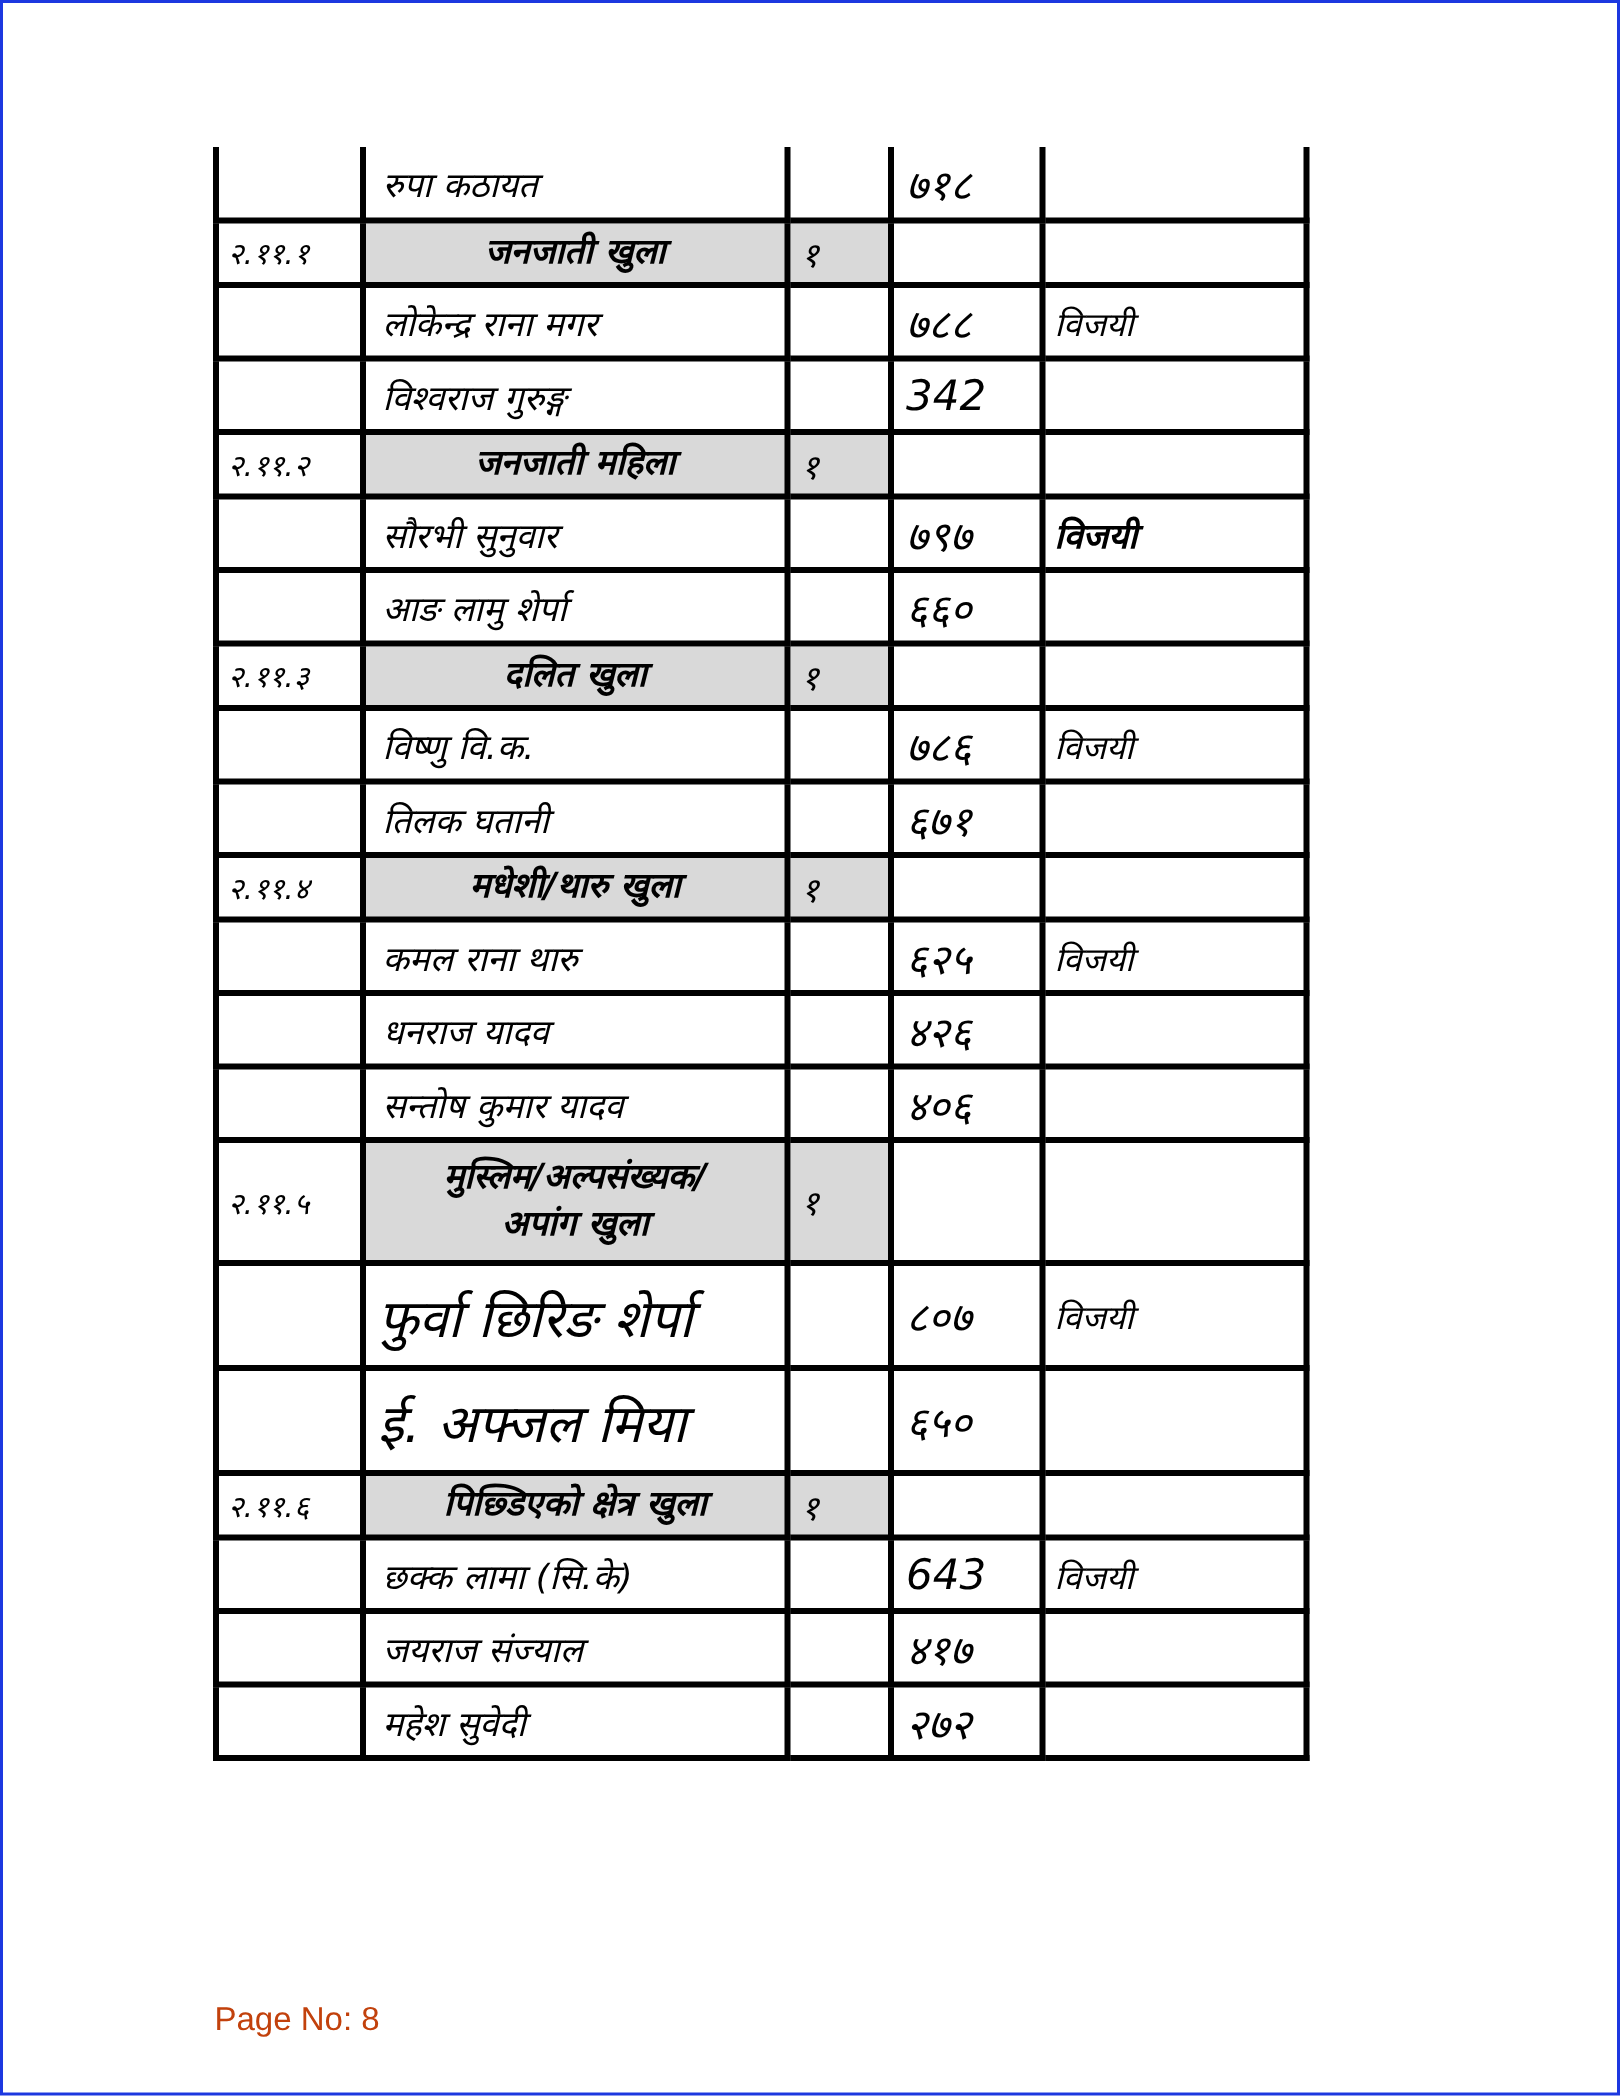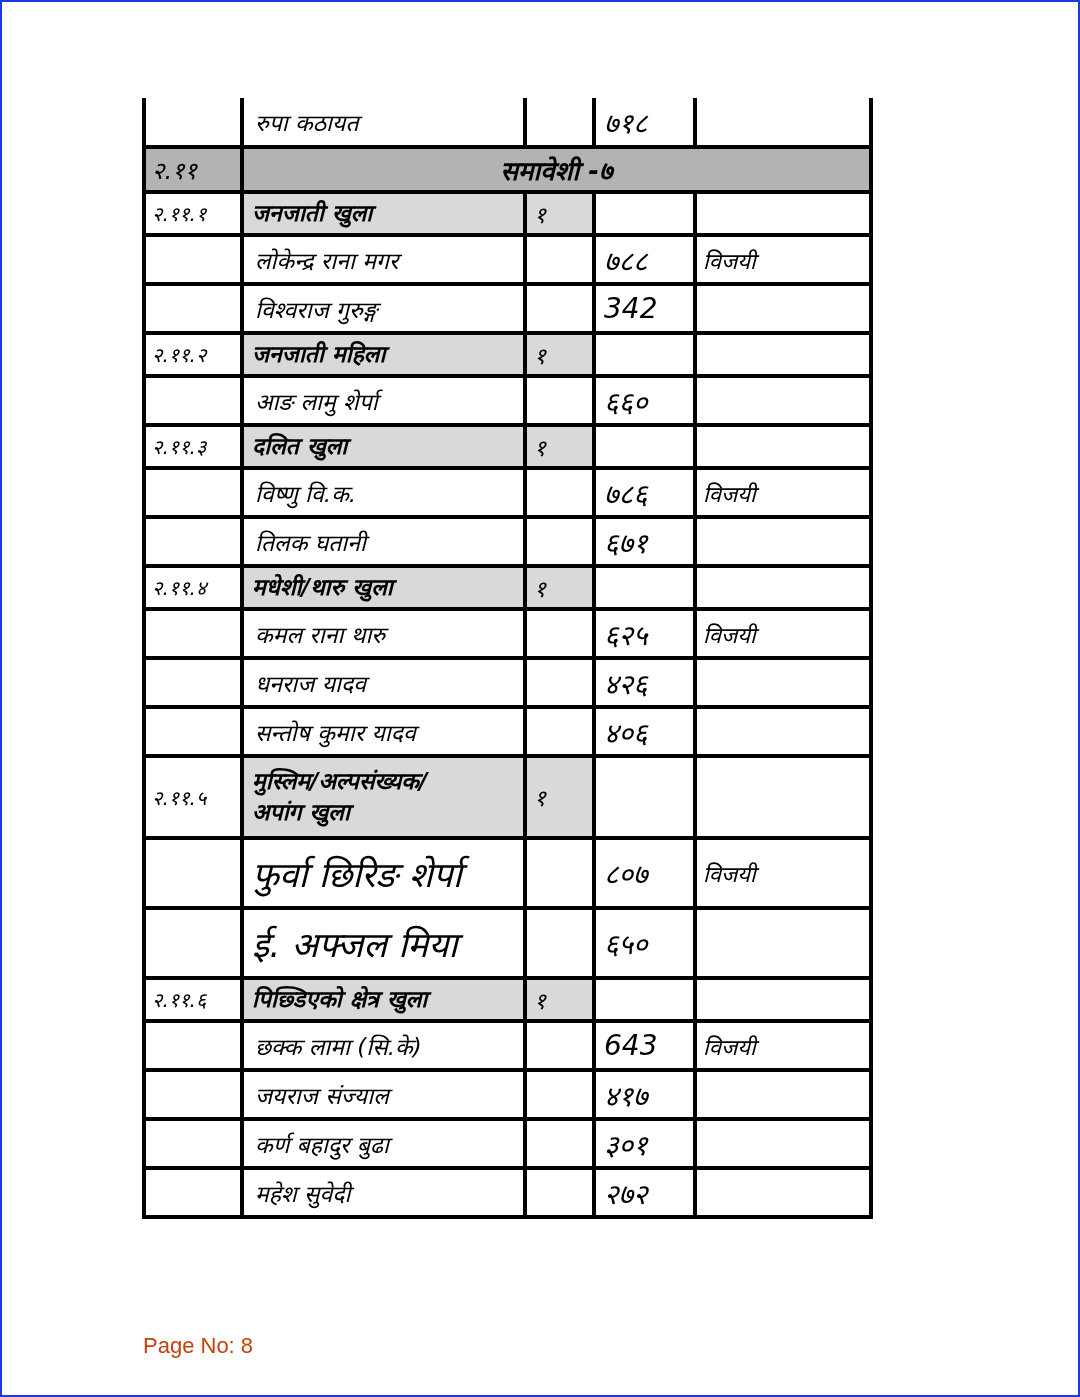--- a/index.html
+++ b/index.html
@@ -56,20 +56,21 @@
     font-weight: bold;
     font-size: 26px;
     text-align: center;
   }
   td.cat {
     background: #d9d9d9;
     font-weight: bold;
     font-size: 23px;
     white-space: pre-line;
     line-height: 1.35;
+    text-align: center;
   }
   td.seats {
     background: #d9d9d9;
     font-size: 23px;
     padding-left: 7px;
   }
   td.cname {
     font-size: 23px;
     padding-left: 11px;
     white-space: nowrap;
@@ -114,24 +115,20 @@
     <col style="width:176px">
   </colgroup>
   <tbody id="table-body">
       <tr class="r-cand">
         <td class="idx"></td>
         <td class="cname">रुपा कठायत</td>
         <td></td>
         <td class="votes">७१८</td>
         <td class="result"></td>
       </tr>
-      <tr class="r-hdr">
-        <td class="idx hdr-idx">२.११</td>
-        <td class="hdr-title" colspan="4">समावेशी -७</td>
-      </tr>
       <tr class="r-cat">
         <td class="idx">२.११.१</td>
         <td class="cat">जनजाती खुला</td>
         <td class="seats">१</td>
         <td class="votes"></td>
         <td class="result"></td>
       </tr>
       <tr class="r-cand">
         <td class="idx"></td>
         <td class="cname">लोकेन्द्र राना मगर</td>
@@ -145,20 +142,27 @@
         <td></td>
         <td class="votes">342</td>
         <td class="result"></td>
       </tr>
       <tr class="r-cat">
         <td class="idx">२.११.२</td>
         <td class="cat">जनजाती महिला</td>
         <td class="seats">१</td>
         <td class="votes"></td>
         <td class="result"></td>
+      </tr>
+      <tr class="r-cand">
+        <td class="idx"></td>
+        <td class="cname">सौरभी सुनुवार</td>
+        <td></td>
+        <td class="votes">७९७</td>
+        <td class="result bold">विजयी</td>
       </tr>
       <tr class="r-cand">
         <td class="idx"></td>
         <td class="cname">आङ लामु शेर्पा</td>
         <td></td>
         <td class="votes">६६०</td>
         <td class="result"></td>
       </tr>
       <tr class="r-cat">
         <td class="idx">२.११.३</td>
@@ -247,27 +251,20 @@
       </tr>
       <tr class="r-cand">
         <td class="idx"></td>
         <td class="cname">जयराज संज्याल</td>
         <td></td>
         <td class="votes">४१७</td>
         <td class="result"></td>
       </tr>
       <tr class="r-cand">
         <td class="idx"></td>
-        <td class="cname">कर्ण बहादुर बुढा</td>
-        <td></td>
-        <td class="votes">३०१</td>
-        <td class="result"></td>
-      </tr>
-      <tr class="r-cand">
-        <td class="idx"></td>
         <td class="cname">महेश सुवेदी</td>
         <td></td>
         <td class="votes">२७२</td>
         <td class="result"></td>
       </tr>
     </tbody>
 </table>
 
 <div class="page-footer">Page No: 8</div>
 

